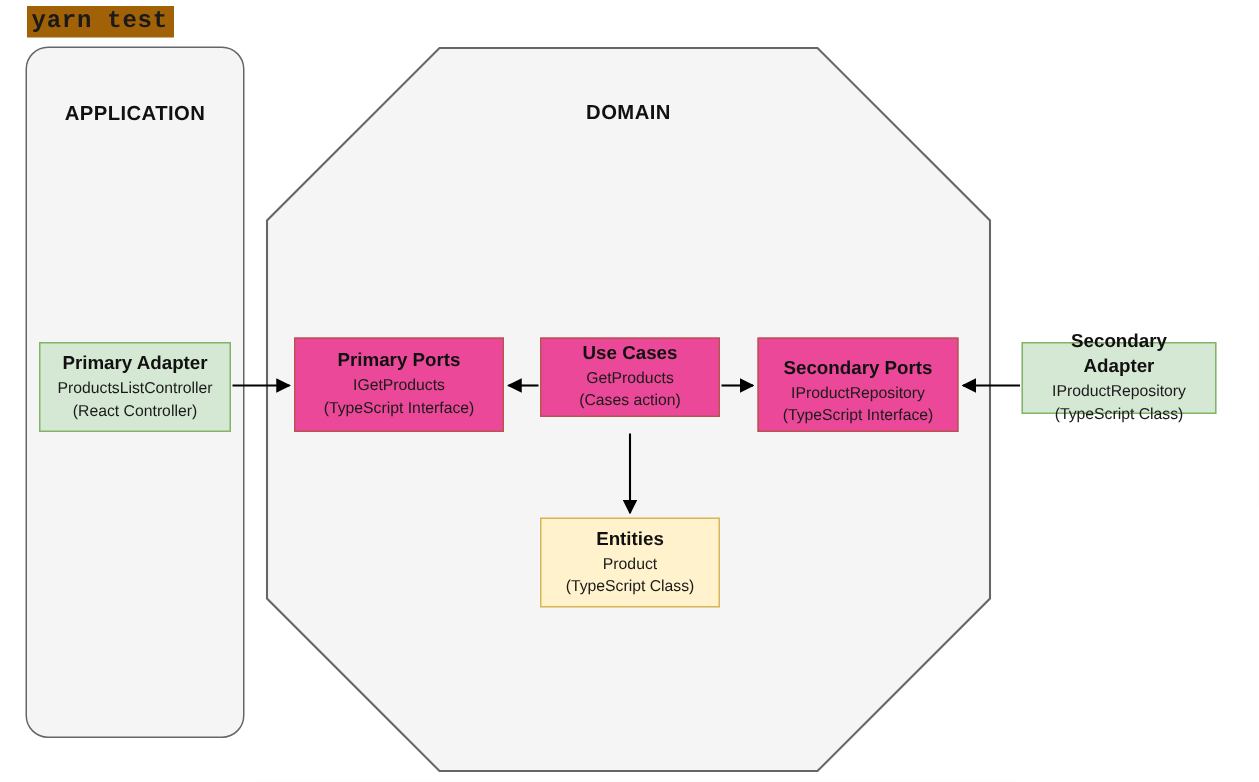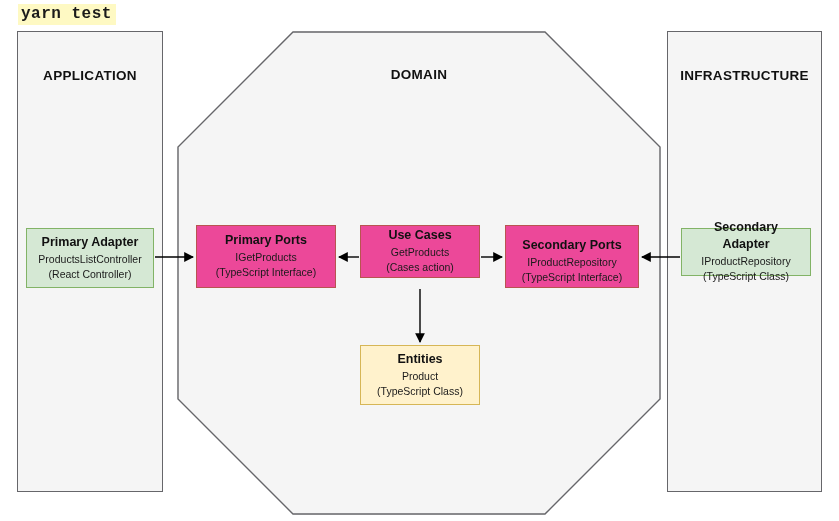--- a/index.html
+++ b/index.html
@@ -18,35 +18,35 @@
 
   
   .terminal-label {
     position: absolute;
     left: 18px;
     top: 4px;
     font-family: "Liberation Mono", monospace;
     font-size: 16px;
     font-weight: bold;
     color: #1a1a1a;
-    background: #fef9c3;
+    background: #a16207;
     padding: 1px 4px 2px 3px;
     letter-spacing: 0.5px;
     z-index: 40;
     white-space: nowrap;
   }
 
   
   .container-box {
     position: absolute;
     background: #f5f5f5;
     border: 1px solid #66666a;
     box-sizing: border-box;
   }
-  #app-container  { left: 17px;  top: 31px; width: 146px; height: 461px; }
+  #app-container  { left: 17px;  top: 31px; width: 146px; height: 461px; border-radius: 15px; }
   #infra-container{ left: 667px; top: 31px; width: 155px; height: 461px; }
 
   .container-title {
     position: absolute;
     left: 0;
     right: 0;
     top: 36px;
     text-align: center;
     font-size: 13.5px;
     font-weight: bold;
@@ -137,23 +137,20 @@
 <body>
 
 <div id="stage">
 
   <div class="terminal-label">yarn test</div>
 
   <div class="container-box" id="app-container">
     <div class="container-title">APPLICATION</div>
   </div>
 
-  <div class="container-box" id="infra-container">
-    <div class="container-title">INFRASTRUCTURE</div>
-  </div>
 
   <div id="domain-octagon"></div>
   <svg id="domain-octagon-border" viewBox="0 0 484 484">
     <polygon points="116,1 368,1 483,116 483,368 368,483 116,483 1,368 1,116" fill="none" stroke="#66666a" stroke-width="1.4"></polygon>
   </svg>
   <div id="domain-title">DOMAIN</div>
 
   <svg id="connectors" viewBox="0 0 839 521">
     <defs>
       <marker id="arrow-right" viewBox="0 0 10 10" refX="9" refY="5" markerWidth="7" markerHeight="7" orient="auto-start-reverse">

